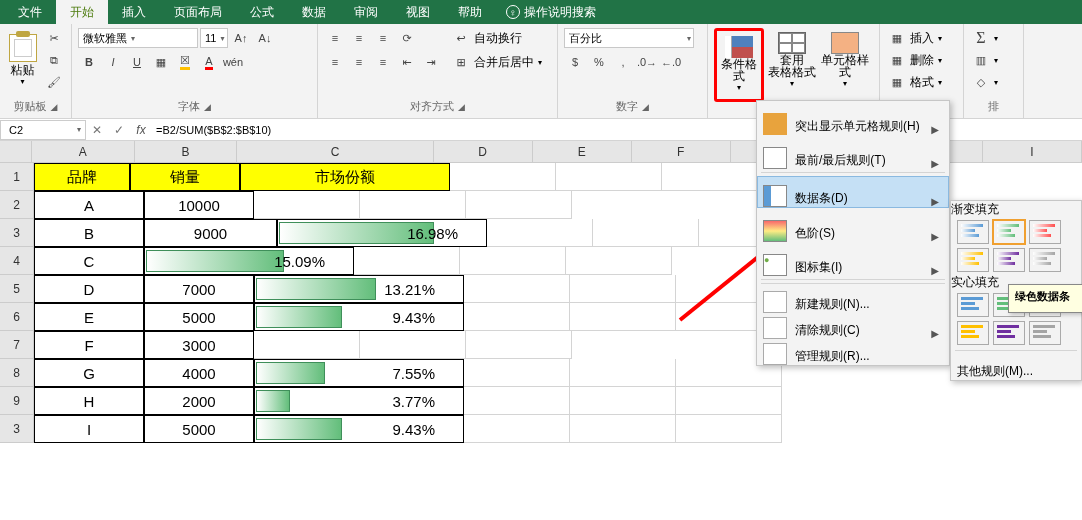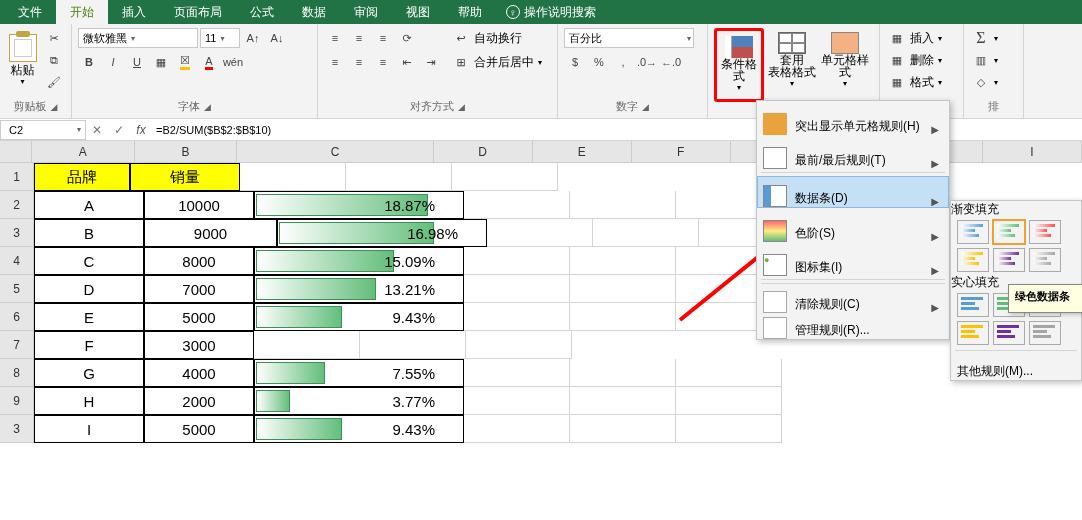--- a/index.html
+++ b/index.html
@@ -122,21 +122,21 @@
       </div>
   </div>
 
   <div class="group" style="width:246px">
     <div class="group-body" style="flex-direction:column;gap:4px;width:100%;">
       <div class="mini-row">
         <div class="combo" style="width:120px">
             <span>微软雅黑</span>
             <span class="drop">▾</span>
           </div>
-        <div class="combo" style="width:40px">
+        <div class="combo" style="width:28px">
             <span>11</span>
             <span class="drop">▾</span>
           </div>
         <span class="mini-btn">A↑</span>
         <span class="mini-btn">A↓</span>
       </div>
       <div class="mini-row">
         <span class="mini-btn" style="font-weight:bold">B</span>
         <span class="mini-btn" style="font-style:italic">I</span>
         <span class="mini-btn" style="text-decoration:underline">U</span>
@@ -308,52 +308,48 @@
     <div class="colh" style="width:106px">E</div>
     <div class="colh" style="width:106px">F</div>
     <div class="colh" style="width:270px"></div>
     <div class="colh" style="width:106px">I</div>
   </div>
   <div class="rows" id="rows">
       <div class="row">
         <div class="rowh">1</div>
         <div class="cell hdr-cell" style="width:96px">品牌</div>
         <div class="cell hdr-cell" style="width:110px">销量</div>
+        <div class="cell hdr-cell" style="width:210px">市场份额</div>
         <div class="cell" style="width:106px"></div>
         <div class="cell" style="width:106px"></div>
         <div class="cell" style="width:106px"></div>
       </div>
       <div class="row">
         <div class="rowh">2</div>
         <div class="cell data-cell" style="width:110px">A</div>
         <div class="cell data-cell" style="width:110px">10000</div>
-        <div class="cell data-cell pct-cell" style="width:210px">
-          <div class="databar" style="width:172px"></div>
-          <span style="position:relative;z-index:2">18.87%</span>
-        </div>
         <div class="cell" style="width:106px"></div>
         <div class="cell" style="width:106px"></div>
         <div class="cell" style="width:106px"></div>
       </div>
       <div class="row">
         <div class="rowh">3</div>
         <div class="cell data-cell" style="width:110px">B</div>
         <div class="cell data-cell" style="width:133px">9000</div>
         <div class="cell data-cell pct-cell" style="width:210px">
           <div class="databar" style="width:155px"></div>
           <span style="position:relative;z-index:2">16.98%</span>
         </div>
         <div class="cell" style="width:106px"></div>
         <div class="cell" style="width:106px"></div>
         <div class="cell" style="width:106px"></div>
       </div>
       <div class="row">
         <div class="rowh">4</div>
         <div class="cell data-cell" style="width:110px">C</div>
-        <div class="cell data-cell" style="width:110px">8000</div>
         <div class="cell data-cell pct-cell" style="width:210px">
           <div class="databar" style="width:138px"></div>
           <span style="position:relative;z-index:2">15.09%</span>
         </div>
         <div class="cell" style="width:106px"></div>
         <div class="cell" style="width:106px"></div>
         <div class="cell" style="width:106px"></div>
       </div>
       <div class="row">
         <div class="rowh">5</div>
@@ -451,20 +447,24 @@
       </div>
       <div class="menu-item">
         <div class="mico m-ico5"></div>
         <span>图标集(I)</span>
         <span class="arrow">▶</span>
       </div>
       <div class="sep-line"></div>
     </div>
   <div class="sep-line"></div>
   <div id="cf-rules">
+      <div class="menu-item" style="height: 26px;">
+        <div class="mico m-ico6"></div>
+        <span>新建规则(N)...</span>
+      </div>
       <div class="menu-item" style="height: 26px;">
         <div class="mico m-ico6"></div>
         <span>清除规则(C)</span>
         <span class="arrow">▶</span>
       </div>
       <div class="menu-item" style="height: 26px;">
         <div class="mico m-ico6"></div>
         <span>管理规则(R)...</span>
       </div>
     </div>

